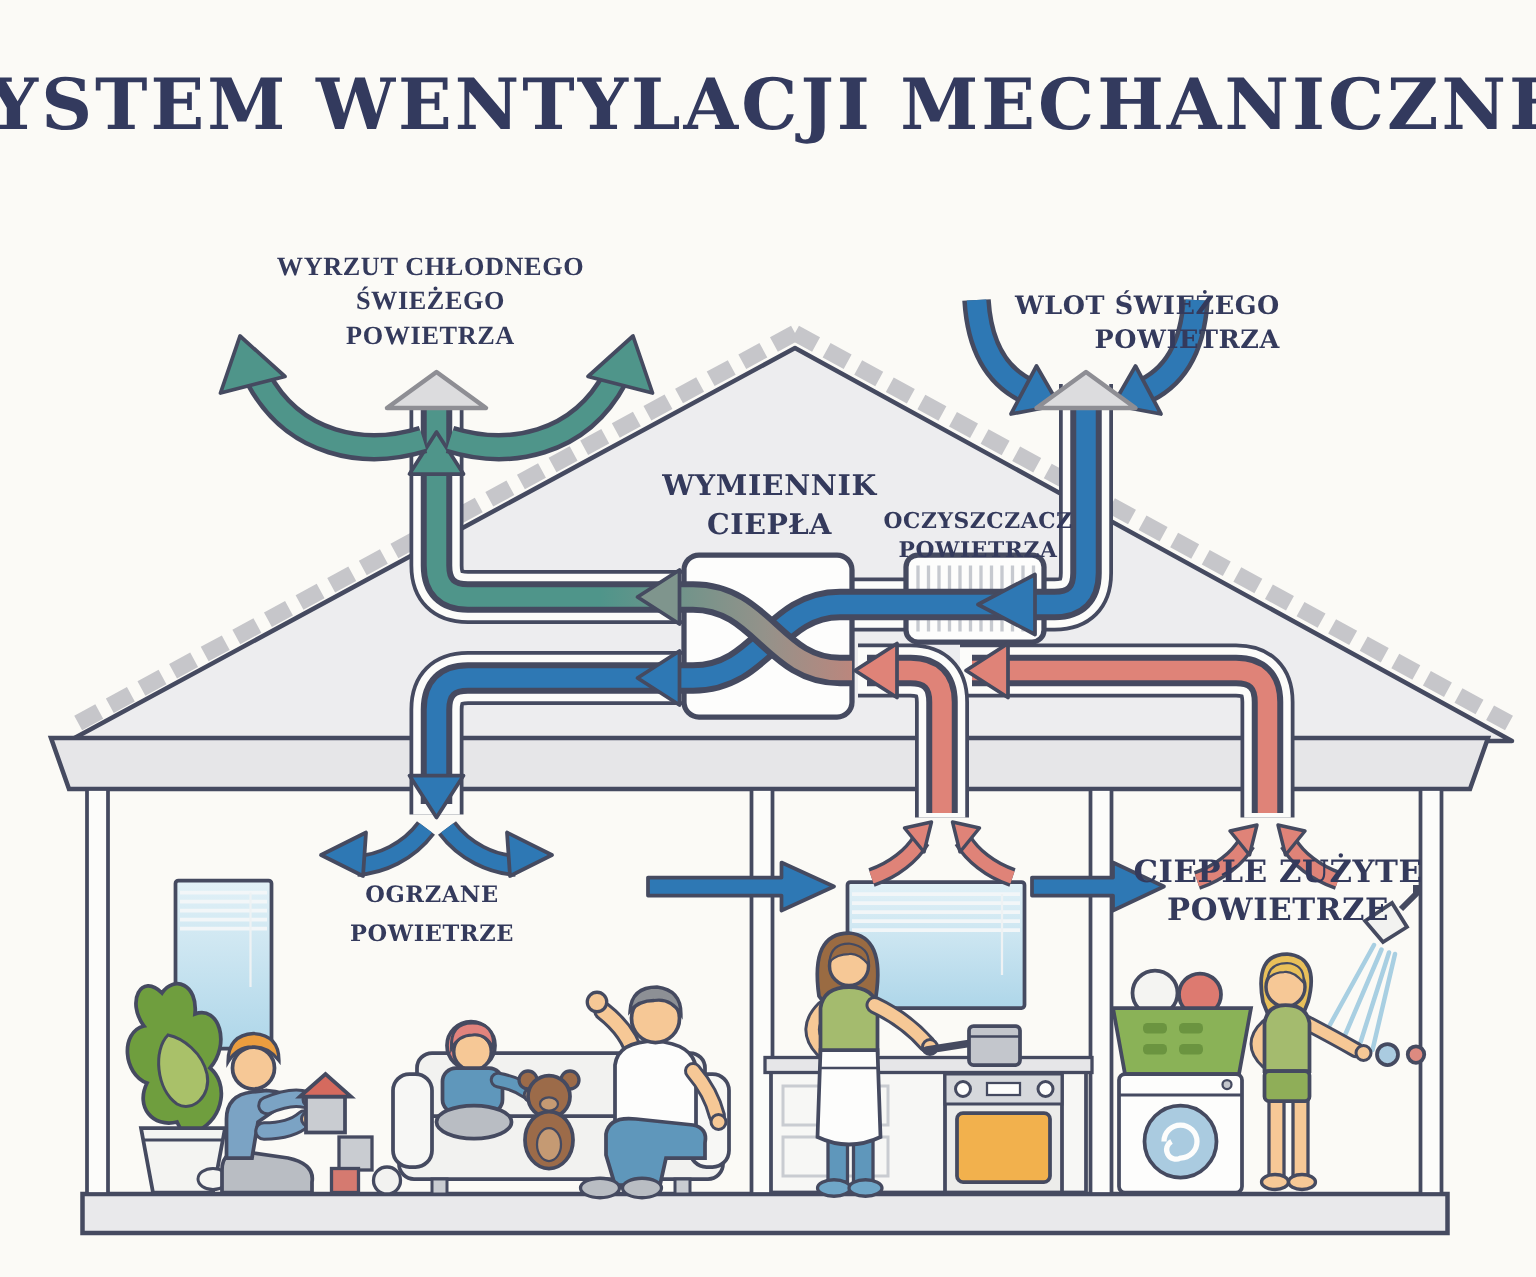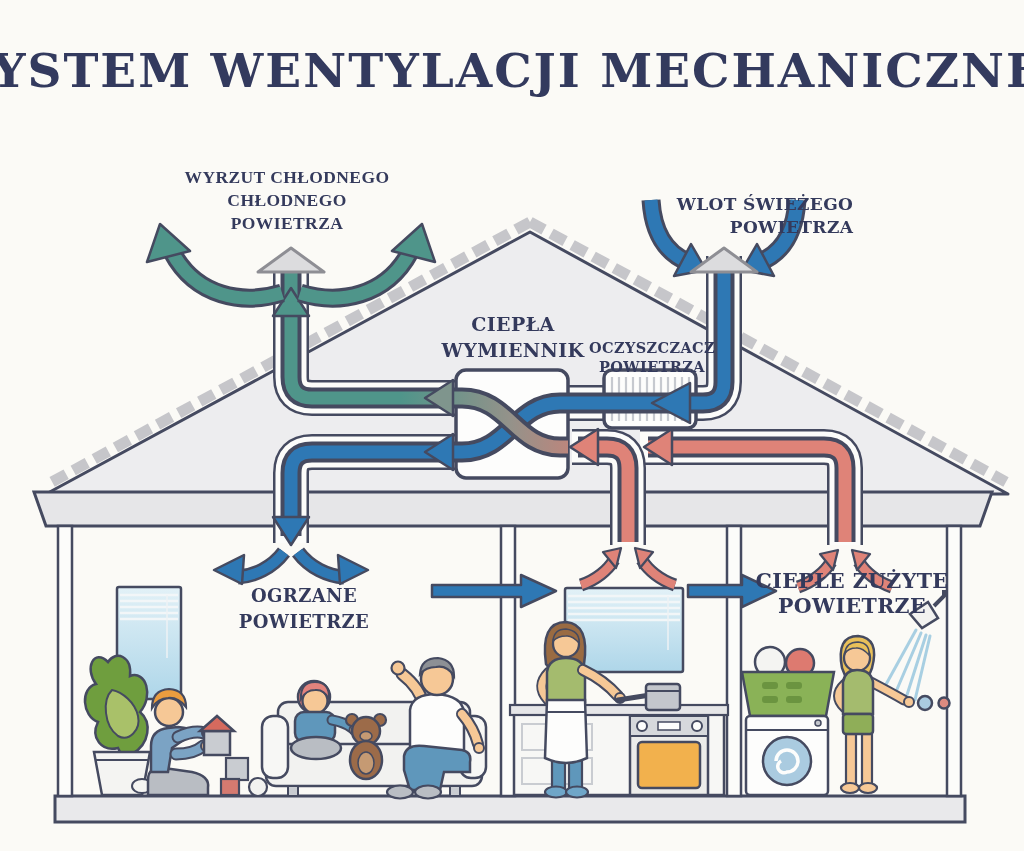--- a/index.html
+++ b/index.html
@@ -16,21 +16,21 @@
   .lbl span{display:block;}
   .title{
     position:absolute;left:512px;top:42px;transform:translateX(-50%);
     text-align:center;font-weight:bold;color:#333a5e;
     font-size:47px;line-height:58px;letter-spacing:2px;white-space:nowrap;
   }
   .lbl-exhaust{left:287px;top:166px;font-size:17.5px;line-height:23px;font-family:Liberation Serif, serif;}
   .lbl-fresh{left:765px;top:193px;font-size:17px;line-height:23px;text-align:right;}
   .lbl-hx{left:513px;top:311px;font-size:19px;line-height:26px;}
   .lbl-purifier{left:652px;top:338px;font-size:14.5px;line-height:19px;}
-  .lbl-supply{left:304px;top:583px;font-size:18px;line-height:26px;}
+  .lbl-supply{left:288px;top:583px;font-size:15px;line-height:26px;}
   .lbl-extract{left:852px;top:569px;font-size:20.5px;line-height:25px;}
 </style>
 </head>
 <body>
 
 <div class="canvas">
 
 <svg width="1024" height="851" viewBox="0 0 1024 851">
   <defs>
     <linearGradient id="gx" x1="600" y1="0" x2="400" y2="0" gradientUnits="userSpaceOnUse">
@@ -366,32 +366,32 @@
   </g>
 </svg>
 
 <div class="title">
   <span>SYSTEM WENTYLACJI</span>
   <span>MECHANICZNEJ</span>
 </div>
 
 <div class="lbl lbl-exhaust">
   <span>WYRZUT CHŁODNEGO</span>
-  <span>CHŁODNEGO</span>
+  <span>ŚWIEŻEGO</span>
   <span>POWIETRZA</span>
 </div>
 
 <div class="lbl lbl-fresh">
   <span>WLOT ŚWIEŻEGO</span>
   <span>POWIETRZA</span>
 </div>
 
 <div class="lbl lbl-hx">
+  <span>WYMIENNIK</span>
   <span>CIEPŁA</span>
-  <span>WYMIENNIK</span>
 </div>
 
 <div class="lbl lbl-purifier">
   <span>OCZYSZCZACZ</span>
   <span>POWIETRZA</span>
 </div>
 
 <div class="lbl lbl-supply">
   <span>OGRZANE</span>
   <span>POWIETRZE</span>

